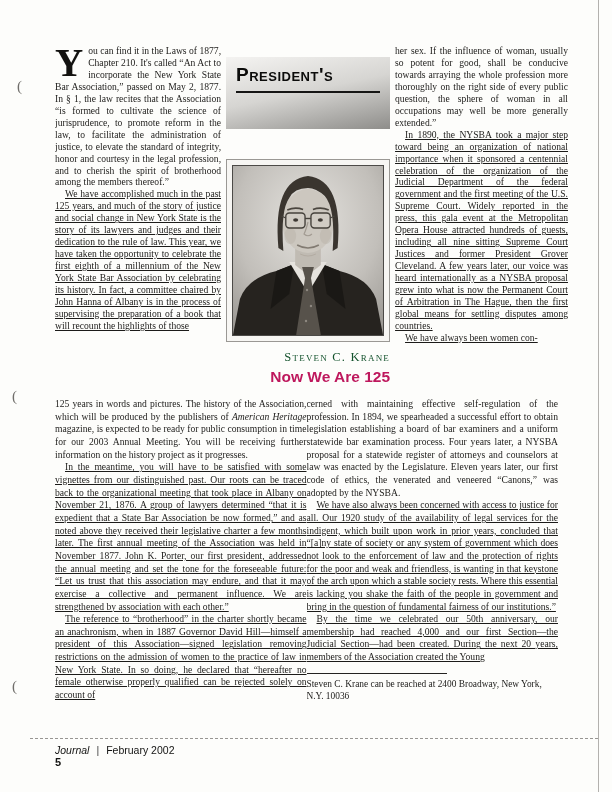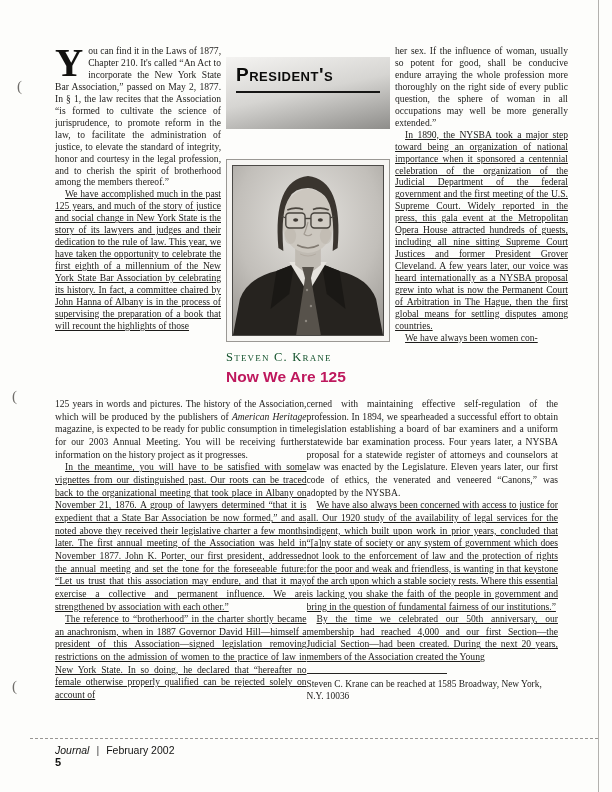--- a/index.html
+++ b/index.html
@@ -24,21 +24,21 @@
   .pm1 { left: 17px; top: 78px; }
   .pm2 { left: 12px; top: 388px; }
   .pm3 { left: 12px; top: 678px; }
 
   .top-section {
     position: absolute; left: 55px; top: 45px;
     width: 513px; height: 352px;
     display: flex; gap: 5px;
   }
   .col1 { width: 168px; overflow: hidden; }
-  .col2 { width: 165px; display: flex; flex-direction: column; align-items: flex-start; }
+  .col2 { width: 165px; display: flex; flex-direction: column; align-items: flex-end; }
   .col3 { width: 175px; overflow: hidden; }
 
   .body {
     margin: 0;
     font-size: 9.6px;
     line-height: 11.95px;
     text-align: justify;
   }
   .wide .body { line-height: 12.65px; }
   .indent { text-indent: 10px; }
@@ -212,41 +212,41 @@
             <path d="M68 88 Q76 92 84 88" stroke="#b2aba2" stroke-width="1" fill="none"></path>
           </svg>
         </div>
       </div>
 
       <div class="caption">Steven C. Krane</div>
       <div class="headline">Now We Are 125</div>
     </div>
 
     <div class="col3">
-      <p class="body">her sex. If the influence of woman, usually so potent for good, shall be conducive endure arraying the whole profession more thoroughly on the right side of every public question, the sphere of woman in all occupations may well be more generally extended.”</p>
+      <p class="body">her sex. If the influence of woman, usually so potent for good, shall be conducive towards arraying the whole profession more thoroughly on the right side of every public question, the sphere of woman in all occupations may well be more generally extended.”</p>
       <p class="body indent">In 1890, the NYSBA took a major step toward being an organization of national importance when it sponsored a centennial celebration of the organization of the Judicial Department of the federal government and the first meeting of the U.S. Supreme Court. Widely reported in the press, this gala event at the Metropolitan Opera House attracted hundreds of guests, including all nine sitting Supreme Court Justices and former President Grover Cleveland. A few years later, our voice was heard internationally as a NYSBA proposal grew into what is now the Permanent Court of Arbitration in The Hague, then the first global means for settling disputes among countries.</p>
       <p class="body indent">We have always been women con-</p>
     </div>
   </div>
 
   <div class="bottom-section wide">
 
     <div class="wcol">
       <p class="body"><span>125 years in words and pictures. The history of the Association, which will be produced by the publishers of </span><i>American Heritage</i><span> magazine, is expected to be ready for public consumption in time for our 2003 Annual Meeting. You will be receiving further information on the history project as it progresses.</span></p>
       <p class="body indent">In the meantime, you will have to be satisfied with some vignettes from our distinguished past. Our roots can be traced back to the organizational meeting that took place in Albany on November 21, 1876. A group of lawyers determined “that it is expedient that a State Bar Association be now formed,” and as noted above they received their legislative charter a few months later. The first annual meeting of the Association was held in November 1877. John K. Porter, our first president, addressed the annual meeting and set the tone for the foreseeable future: “Let us trust that this association may endure, and that it may exercise a collective and permanent influence. We are strengthened by association with each other.”</p>
       <p class="body indent">The reference to “brotherhood” in the charter shortly became an anachronism, when in 1887 Governor David Hill—himself a president of this Association—signed legislation removing restrictions on the admission of women to the practice of law in New York State. In so doing, he declared that “hereafter no female otherwise properly qualified can be rejected solely on account of</p>
     </div>
 
     <div class="wcol">
       <p class="body">cerned with maintaining effective self-regulation of the profession. In 1894, we spearheaded a successful effort to obtain legislation establishing a board of bar examiners and a uniform statewide bar examination process. Four years later, a NYSBA proposal for a statewide register of attorneys and counselors at law was enacted by the Legislature. Eleven years later, our first code of ethics, the venerated and veneered “Canons,” was adopted by the NYSBA.</p>
       <p class="body indent">We have also always been concerned with access to justice for all. Our 1920 study of the availability of legal services for the indigent, which built upon work in prior years, concluded that “[a]ny state of society or any system of government which does not look to the enforcement of law and the protection of rights for the poor and weak and friendless, is wanting in that keystone of the arch upon which a stable society rests. Where this essential is lacking you shake the faith of the people in government and bring in the question of fundamental fairness of our institutions.”</p>
       <p class="body indent">By the time we celebrated our 50th anniversary, our membership had reached 4,000 and our first Section—the Judicial Section—had been created. During the next 20 years, members of the Association created the Young</p>
       <div class="footnote">
         <div class="fn-rule"></div>
-        <p>Steven C. Krane can be reached at 1585 Broadway, New York, N.Y. 10036</p>
+        <p>Steven C. Krane can be reached at 2400 Broadway, New York, N.Y. 10036</p>
       </div>
     </div>
   </div>
 
   <div class="footer">
     <div class="footer-rule"></div>
     <div class="footer-row">
       <span class="f-left"><i>Journal</i><span class="f-sep">|</span><span>February 2002</span></span>
       <span class="f-page">5</span>
     </div>

